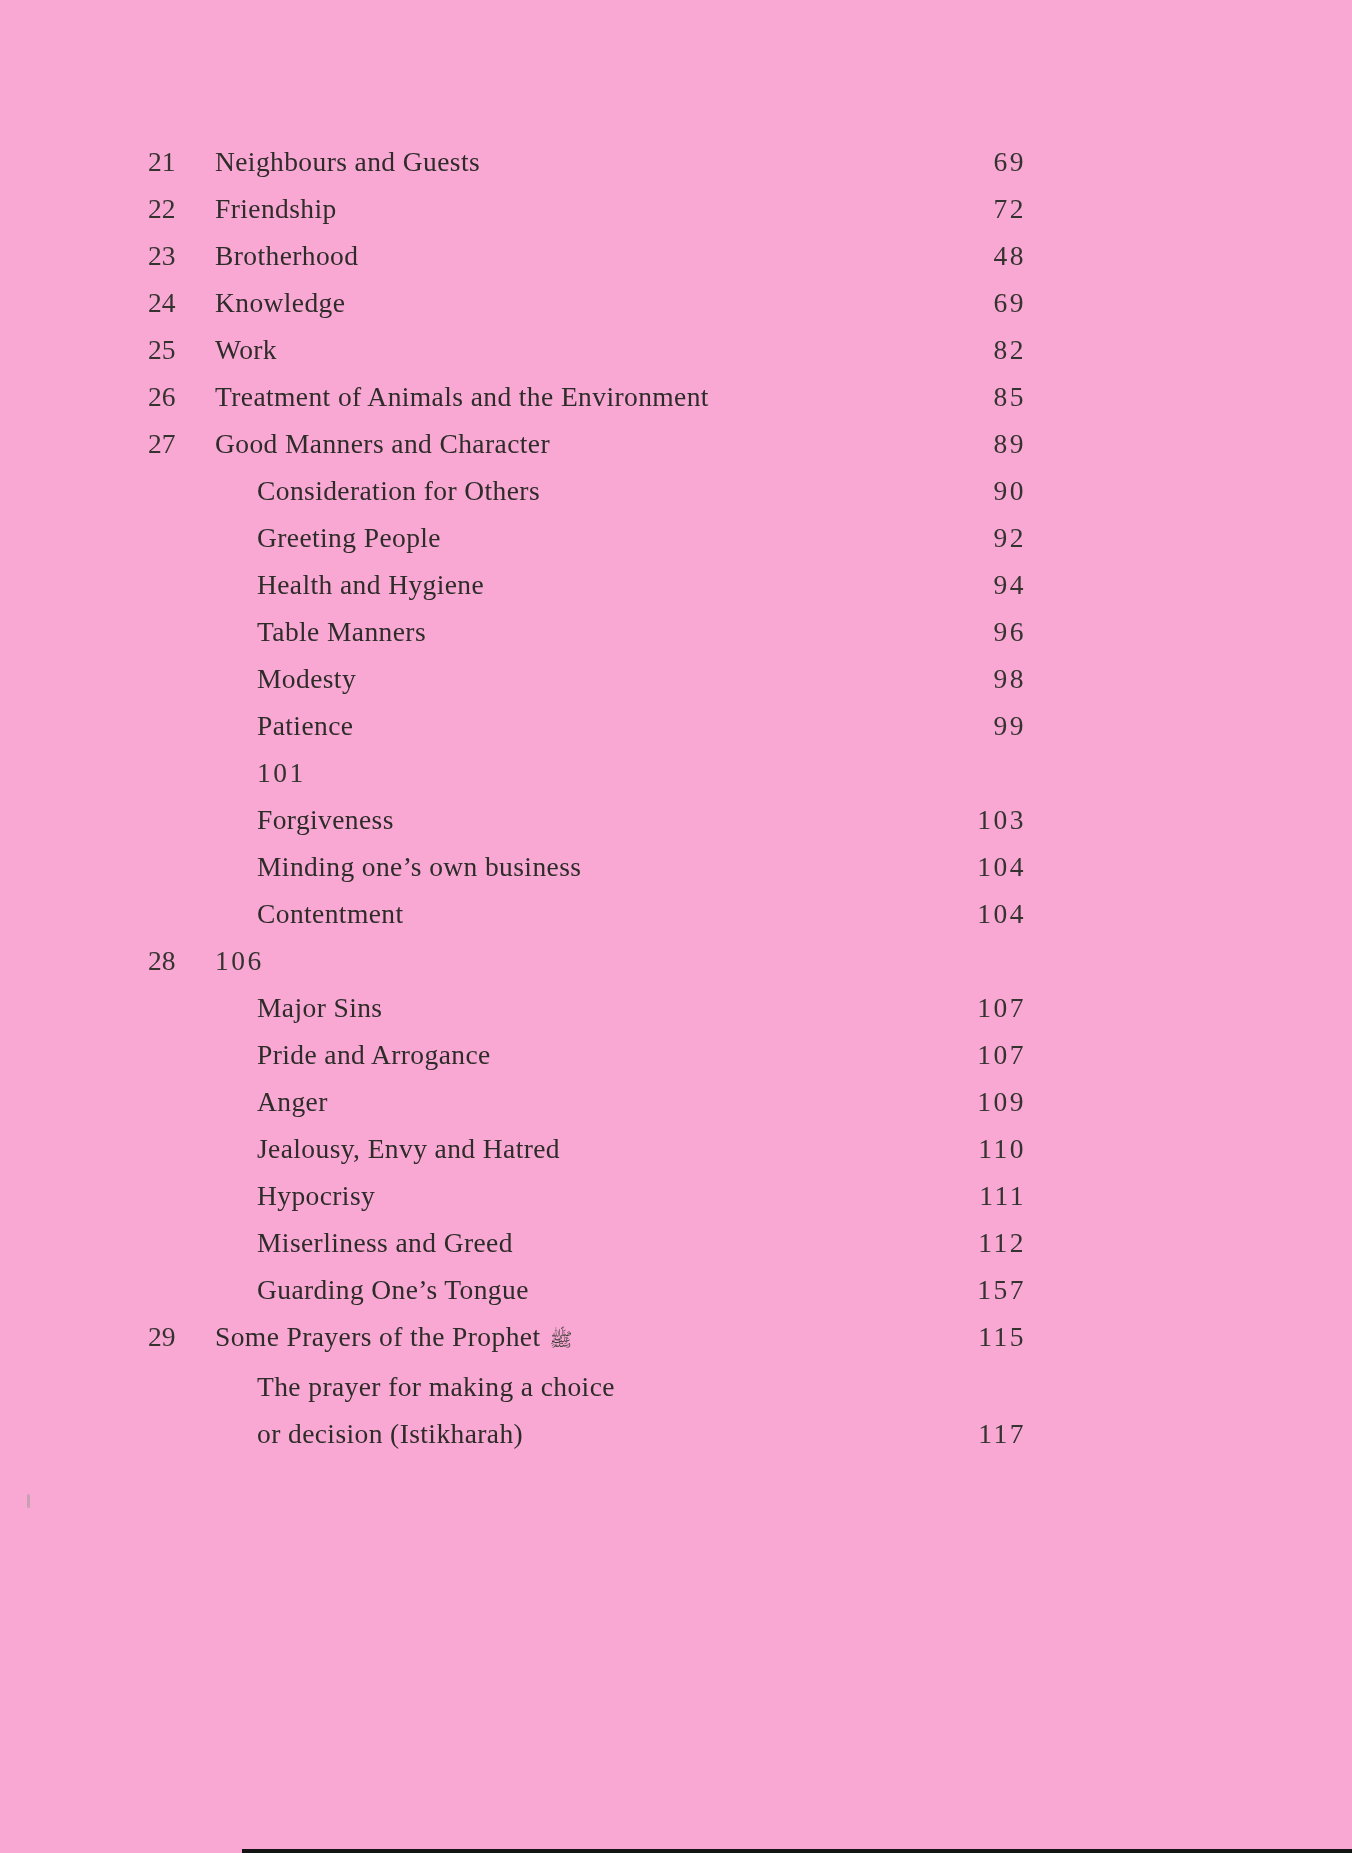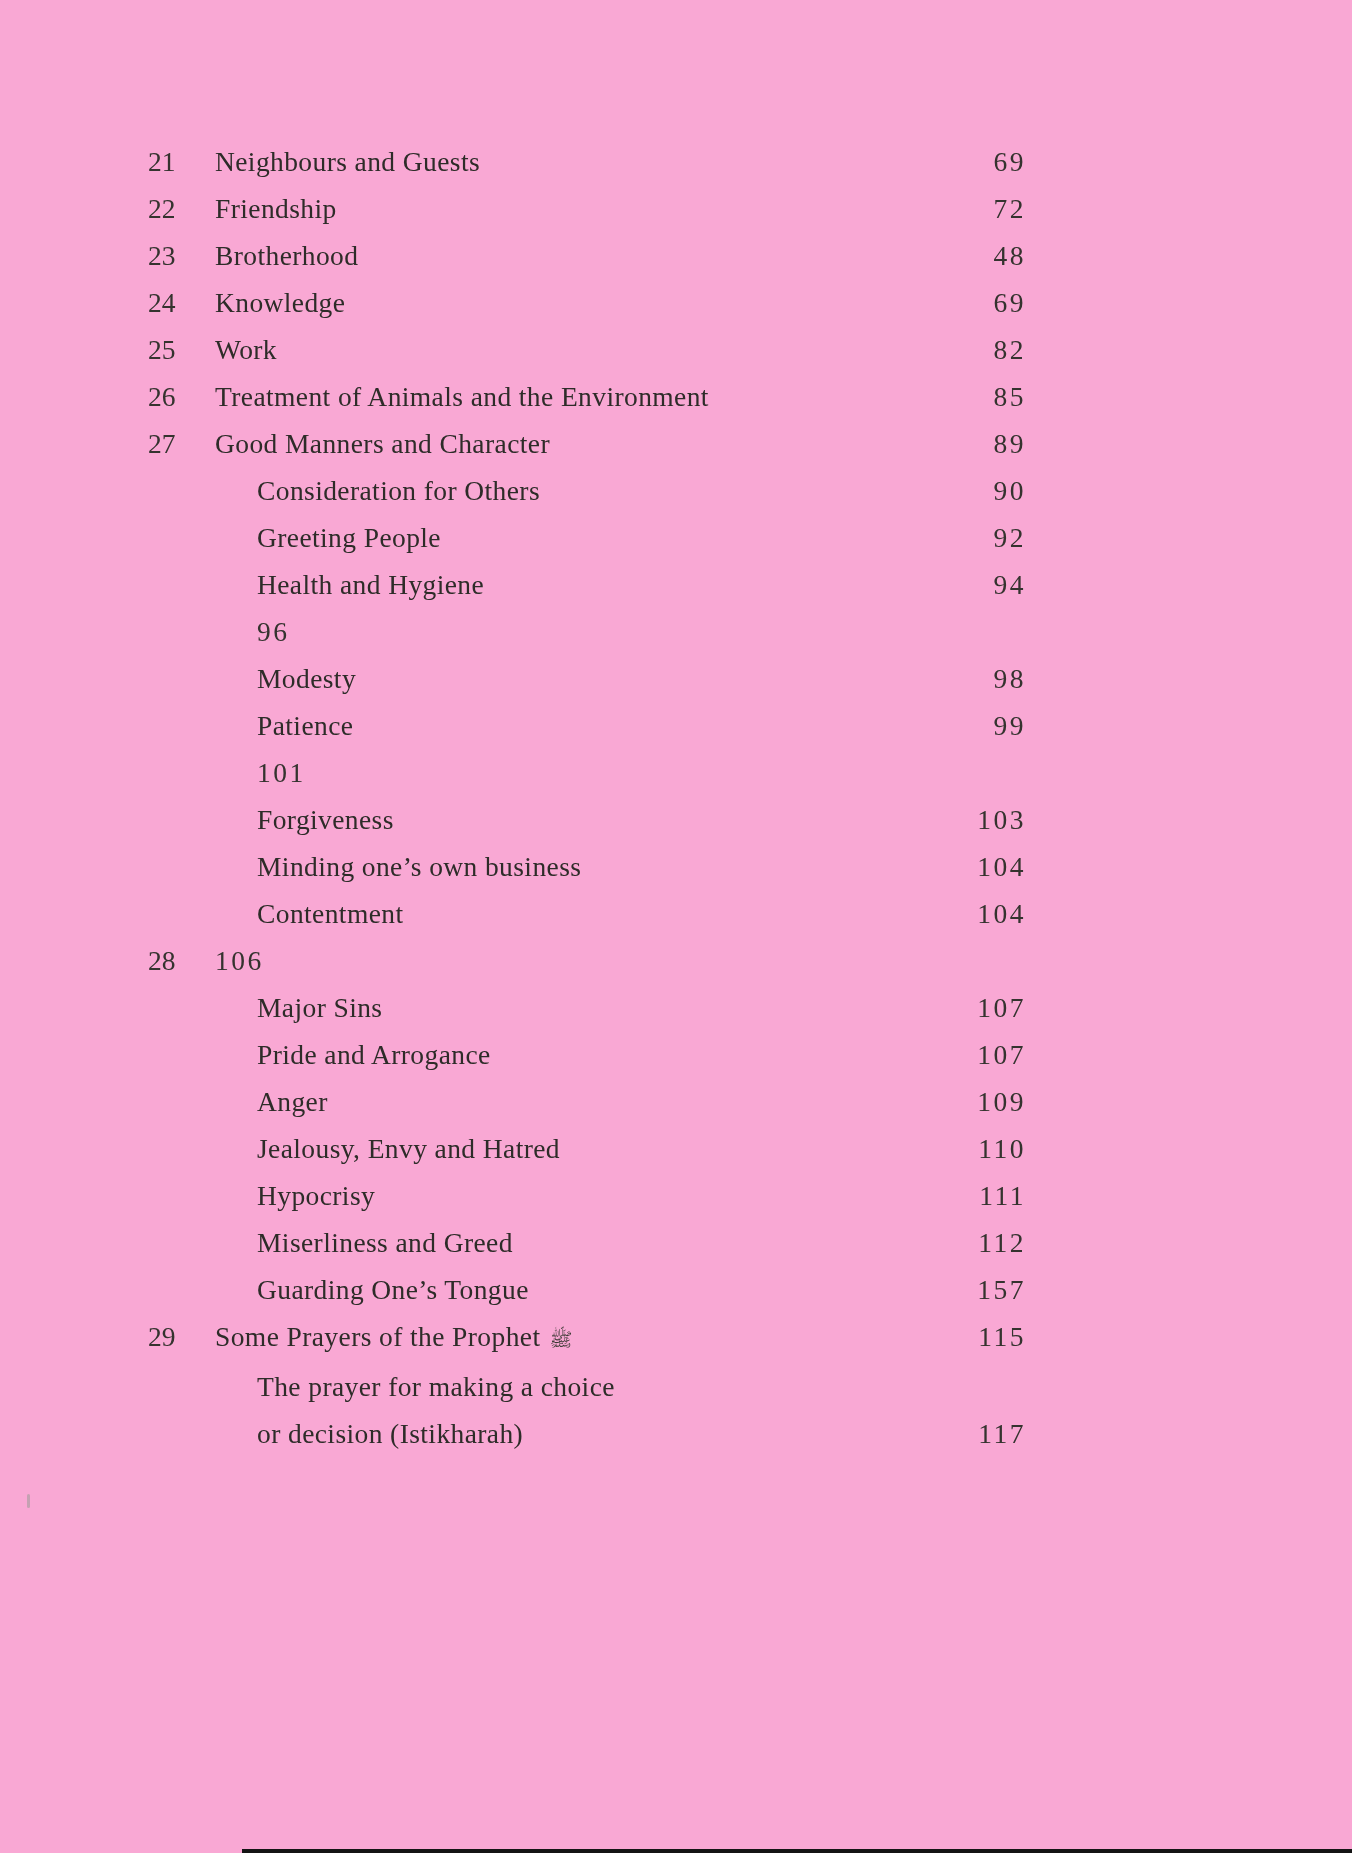--- a/index.html
+++ b/index.html
@@ -128,20 +128,21 @@
       <span class="title">Greeting People</span>
       <span class="pagenum">92</span>
     </div>
       <div class="row level1">
       <span class="num"></span>
       <span class="title">Health and Hygiene</span>
       <span class="pagenum">94</span>
     </div>
       <div class="row level1">
       <span class="num"></span>
+      <span class="title">Table Manners</span>
       <span class="pagenum">96</span>
     </div>
       <div class="row level1">
       <span class="num"></span>
       <span class="title">Modesty</span>
       <span class="pagenum">98</span>
     </div>
       <div class="row level1">
       <span class="num"></span>
       <span class="title">Patience</span>

